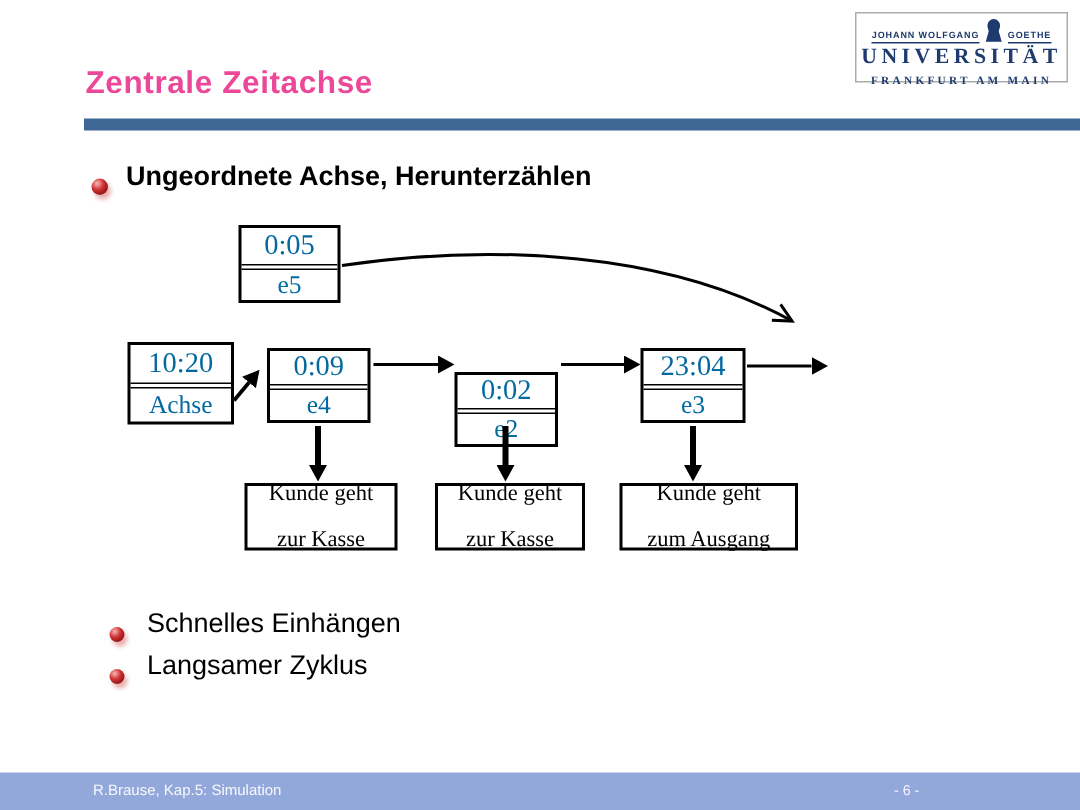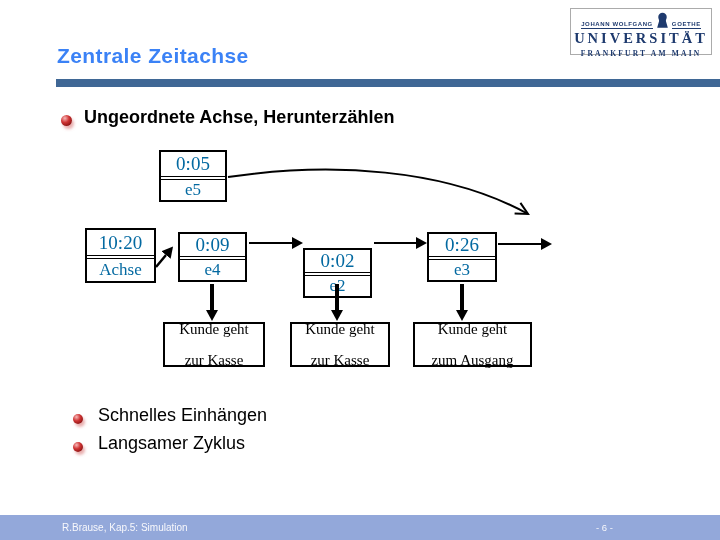--- a/index.html
+++ b/index.html
@@ -3,42 +3,42 @@
 <meta charset="utf-8">
 <style>
   html,body{margin:0;padding:0;background:#e8e8e8;}
   .slide{
     position:relative;width:720px;height:540px;background:#ffffff;
     font-family:"Liberation Sans",sans-serif;overflow:hidden;
   }
   
   .title{
     position:absolute;left:57px;top:44px;font-size:21px;font-weight:bold;
-    color:#3b82f6;letter-spacing:0.4px;
+    color:#ec4899;letter-spacing:0.4px;
   }
   .title-rule{position:absolute;left:56px;top:79px;width:664px;height:8px;background:#3f6795;}
   
   .logo{
     position:absolute;left:570px;top:8px;width:142px;height:47px;background:#fff;
     border:1px solid #ababab;color:#1e3a6e;text-align:center;
     display:flex;flex-direction:column;align-items:center;justify-content:flex-start;
     padding-top:3px;box-sizing:border-box;
   }
   .logo-row1{display:flex;align-items:flex-end;justify-content:center;gap:3px;height:18px;}
   .logo-row1 span{
     font-size:6px;letter-spacing:0.6px;font-weight:bold;
     border-bottom:1px solid #1e3a6e;padding-bottom:1px;white-space:nowrap;
   }
   .logo-portrait{width:13px;height:17px;flex:0 0 auto;}
   .logo-uni{font-family:"Liberation Serif",serif;font-size:14.5px;letter-spacing:3px;
     font-weight:bold;margin-top:1px;white-space:nowrap;}
   .logo-city{font-family:"Liberation Serif",serif;font-size:7.5px;letter-spacing:2.2px;
     font-weight:bold;margin-top:2px;white-space:nowrap;}
   
-  .bullet{position:absolute;display:flex;align-items:center;color:#000;}
+  .bullet{position:absolute;display:flex;align-items:flex-end;color:#000;}
   .sphere{
     display:inline-block;border-radius:50%;
     background:radial-gradient(circle at 35% 30%, #f2a8a8 5%, #cf3434 40%, #8c1212 78%, #5e0a0a);
     box-shadow:2px 3px 3px rgba(215,110,110,0.55);
     flex:0 0 auto;
   }
   .bullet-top{left:61px;top:104px;}
   .bullet-top .sphere{width:11px;height:11px;margin-top:7px;margin-right:12px;}
   .bullet-top .bullet-text{font-size:18px;font-weight:bold;line-height:26px;}
   .bullet-sm .sphere{width:10px;height:10px;margin-top:8px;margin-right:15px;}
@@ -111,21 +111,21 @@
     <div class="node-time">0:09</div>
     <div class="node-label">e4</div>
   </div>
 
   <div class="node" style="left:303px;top:248px;width:69px;height:50px">
     <div class="node-time">0:02</div>
     <div class="node-label">e2</div>
   </div>
 
   <div class="node" style="left:427px;top:232px;width:70px;height:50px">
-    <div class="node-time">0:26</div>
+    <div class="node-time">23:04</div>
     <div class="node-label">e3</div>
   </div>
 
   <div class="action" style="left:163px;top:322px;width:102px;height:45px">
     <span>Kunde geht</span>
     <span>zur Kasse</span>
   </div>
   <div class="action" style="left:290px;top:322px;width:100px;height:45px">
     <span>Kunde geht</span>
     <span>zur Kasse</span>

